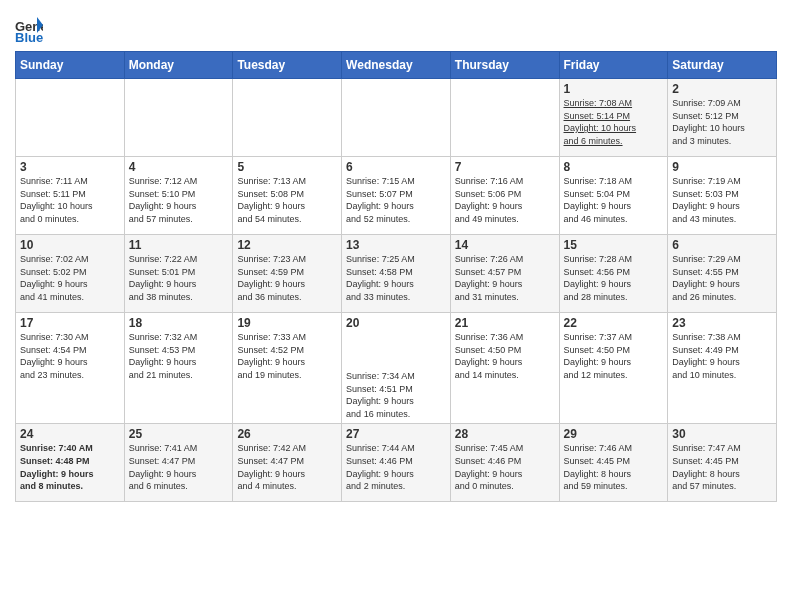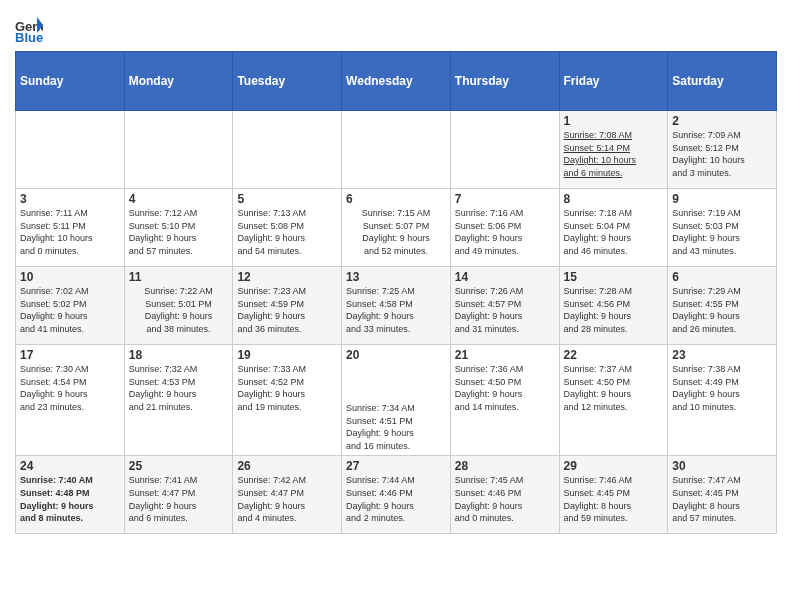--- a/index.html
+++ b/index.html
@@ -45,21 +45,21 @@
     table {
       width: 100%;
       border-collapse: collapse;
       table-layout: fixed;
     }
     thead th {
       background: #3a6bbf;
       color: #fff;
       font-size: 12px;
       font-weight: bold;
-      padding: 22px 4px;
+      padding: 6px 4px;
       text-align: left;
       border: 1px solid #2a5aaa;
     }
     tbody td {
       border: 1px solid #ccc;
       vertical-align: top;
       padding: 3px 4px;
       font-size: 9.5px;
       color: #333;
       height: 78px;
@@ -153,21 +153,21 @@
           </td>
           <td>
             <span class="day-number">5</span>
             <div class="day-info" style="white-space: pre-line;">Sunrise: 7:13 AM
 Sunset: 5:08 PM
 Daylight: 9 hours
 and 54 minutes.</div>
           </td>
           <td>
             <span class="day-number">6</span>
-            <div class="day-info" style="white-space: pre-line; text-align: center;">Sunrise: 7:15 AM
+            <div class="day-info" style="white-space: pre-line;">Sunrise: 7:15 AM
 Sunset: 5:07 PM
 Daylight: 9 hours
 and 52 minutes.</div>
           </td>
           <td>
             <span class="day-number">7</span>
             <div class="day-info" style="white-space: pre-line;">Sunrise: 7:16 AM
 Sunset: 5:06 PM
 Daylight: 9 hours
 and 49 minutes.</div>
@@ -190,21 +190,21 @@
         <tr>
           <td>
             <span class="day-number">10</span>
             <div class="day-info" style="white-space: pre-line;">Sunrise: 7:02 AM
 Sunset: 5:02 PM
 Daylight: 9 hours
 and 41 minutes.</div>
           </td>
           <td>
             <span class="day-number">11</span>
-            <div class="day-info" style="white-space: pre-line; text-align: center;">Sunrise: 7:22 AM
+            <div class="day-info" style="white-space: pre-line;">Sunrise: 7:22 AM
 Sunset: 5:01 PM
 Daylight: 9 hours
 and 38 minutes.</div>
           </td>
           <td>
             <span class="day-number">12</span>
             <div class="day-info" style="white-space: pre-line;">Sunrise: 7:23 AM
 Sunset: 4:59 PM
 Daylight: 9 hours
 and 36 minutes.</div>

